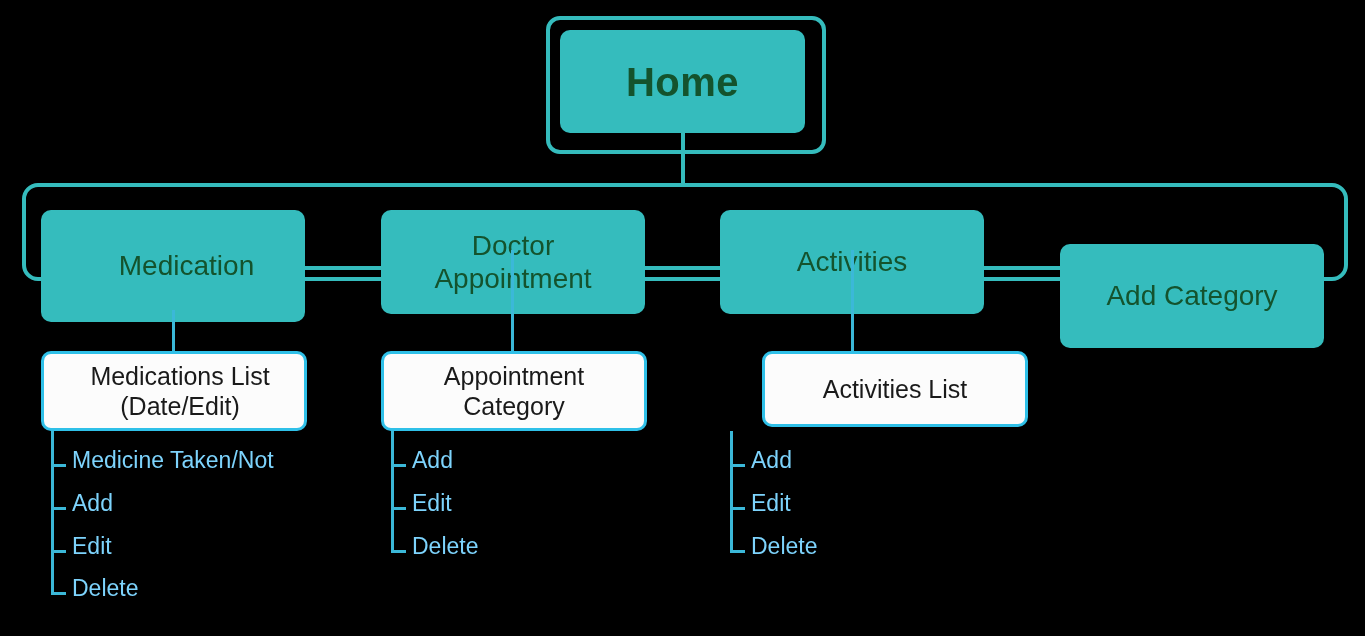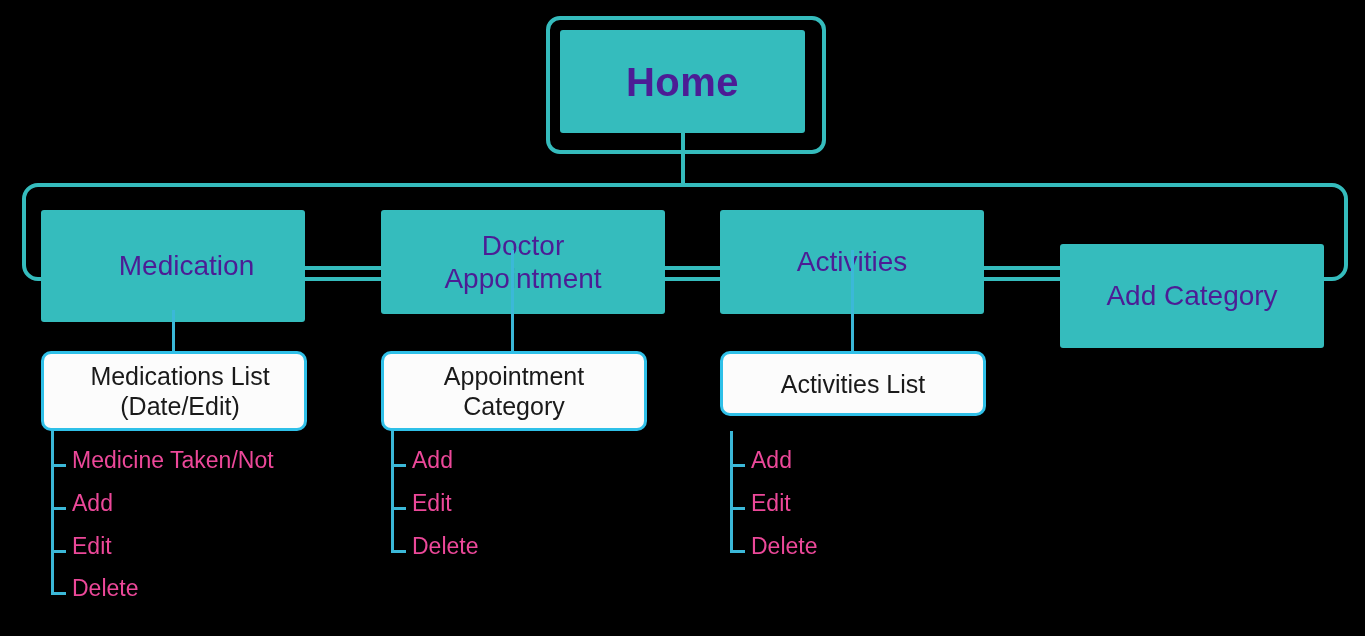--- a/index.html
+++ b/index.html
@@ -37,26 +37,26 @@
   
   .root-outline {
     position: absolute;
     border: 4px solid #35bcbd;
     border-radius: 14px;
     background: transparent;
   }
   .node-primary {
     position: absolute;
     background: #35bcbd;
-    border-radius: 3px;
+    border-radius: 10px;
     display: flex;
     align-items: center;
     justify-content: center;
     text-align: center;
-    color: #4c1d95;
+    color: #14532d;
     box-sizing: border-box;
   }
   .node-root-label {
     font-size: 40px;
     font-weight: bold;
     letter-spacing: 0.5px;
     line-height: 1.1;
   }
   .node-cat-label {
     font-size: 28px;
@@ -108,21 +108,21 @@
     top: 0;
     width: 15px;
     height: 3px;
     background: #3bb8d8;
   }
   .leaf-label {
     position: absolute;
     left: 21px;
     top: -15px;
     font-size: 23px;
-    color: #ec4899;
+    color: #7dd3fc;
     white-space: nowrap;
     line-height: 1;
   }
 </style>
 </head>
 <body>
 
 <div id="canvas">
 
   <div class="root-outline" style="left:546px; top:16px; width:272px; height:130px;"></div>
@@ -136,21 +136,21 @@
   <div class="bracket" style="left:22px; top:183px; width:1318px; height:90px;"></div>
 
   <div class="conn" style="left:303px; top:266px; width:84px; height:4px;"></div>
   <div class="conn" style="left:641px; top:266px; width:82px; height:4px;"></div>
   <div class="conn" style="left:982px; top:266px; width:82px; height:4px;"></div>
 
   <div class="node-primary" style="left:41px; top:210px; width:264px; height:112px;padding-left:27px;">
     <span class="node-cat-label">Medication</span>
   </div>
 
-  <div class="node-primary" style="left:381px; top:210px; width:284px; height:104px;">
+  <div class="node-primary" style="left:381px; top:210px; width:264px; height:104px;">
     <span class="node-cat-label">
       <span>Doctor</span><br>
       <span>Appointment</span>
     </span>
   </div>
 
   <div class="node-primary" style="left:720px; top:210px; width:264px; height:104px;">
     <span class="node-cat-label">Activities</span>
   </div>
 
@@ -169,21 +169,21 @@
     </span>
   </div>
 
   <div class="node-sub" style="left:381px; top:351px; width:266px; height:80px;">
     <span class="node-sub-label">
       <span>Appointment</span><br>
       <span>Category</span>
     </span>
   </div>
 
-  <div class="node-sub" style="left:720px; top:351px; width:266px; height:65px;">
+  <div class="node-sub" style="left:762px; top:351px; width:266px; height:76px;">
     <span class="node-sub-label">Activities List</span>
   </div>
 
   <div class="leaf-group" style="left:51px; top:431px;">
     <div class="leaf-spine" style="height:163px;"></div>
 
     <div class="leaf-row" style="top:33px;">
       <span class="leaf-tick"></span>
       <span class="leaf-label">Medicine Taken/Not</span>
     </div>

